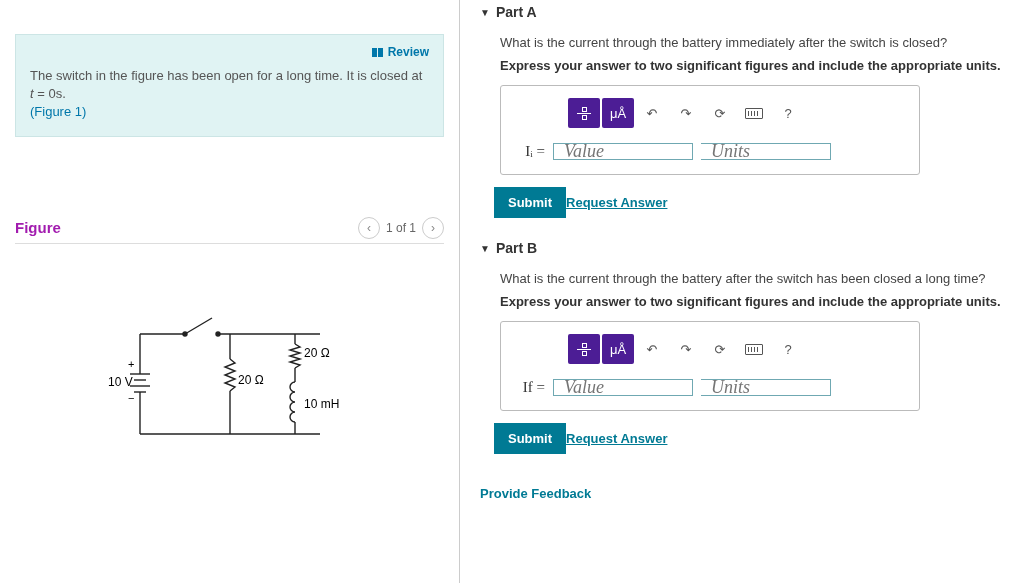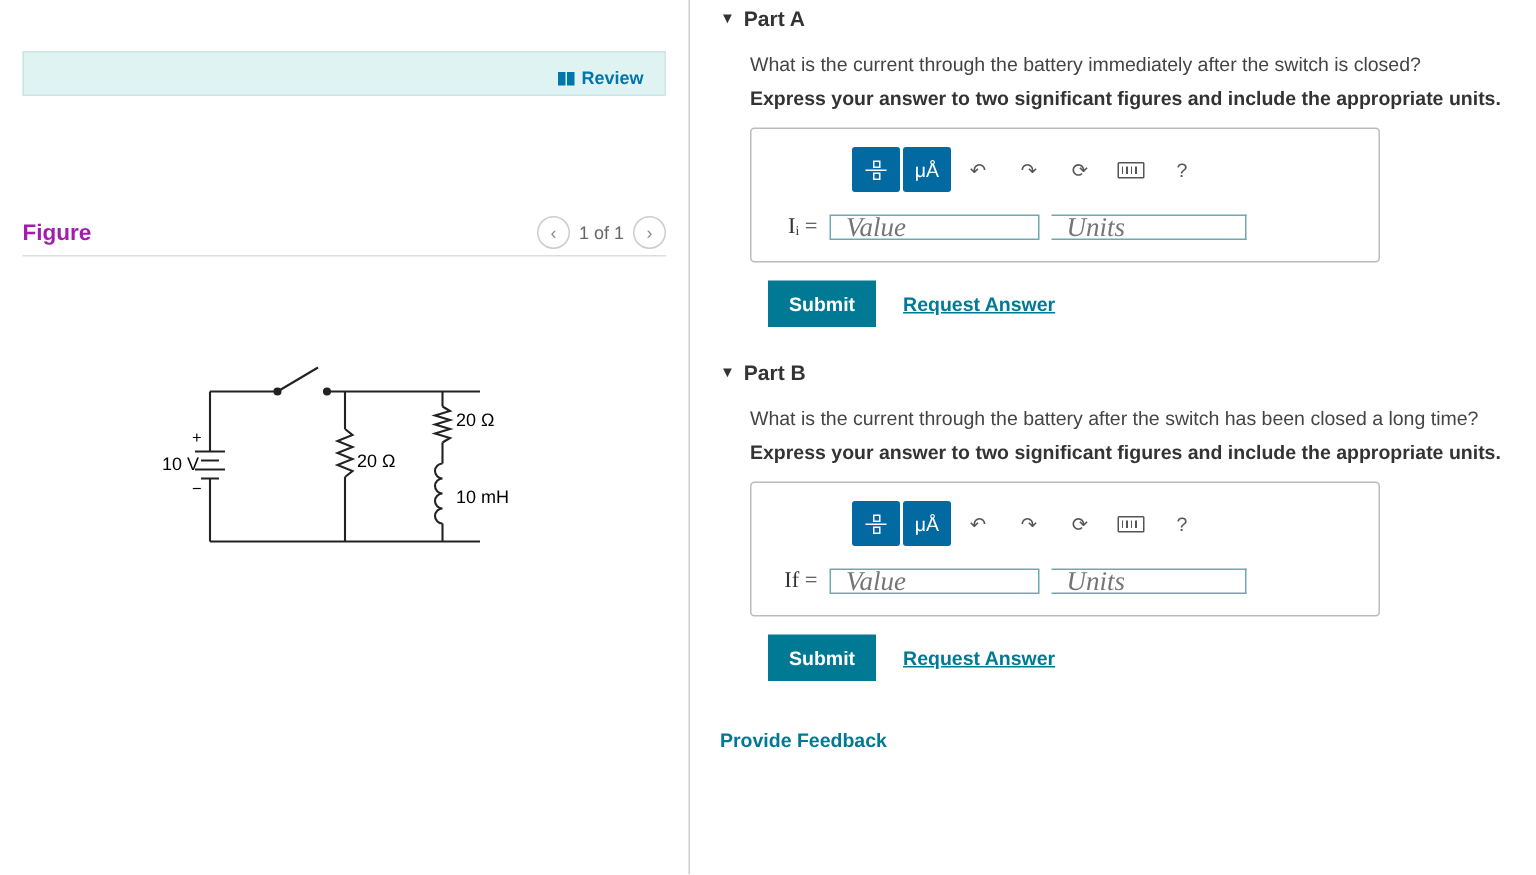--- a/index.html
+++ b/index.html
@@ -17,28 +17,28 @@
     .fig-nav { display: flex; align-items: center; gap: 6px; font-size: 12px; color:#666;}
     .nav-btn { width: 22px; height: 22px; border-radius: 50%; border: 1px solid #ccc; background: #fff; display: flex; align-items: center; justify-content: center; color: #888; font-size: 12px; cursor:pointer;}
     .circuit { display: flex; justify-content: center; padding-top: 60px; }
     .part-section { margin-bottom: 20px; }
     .part-header { display: flex; align-items: center; gap: 6px; font-weight: bold; font-size: 14px; margin: 4px 0 15px; }
     .caret { font-size: 10px; color: #333; }
     .part-q { color: #444; margin-left: 20px; margin-bottom: 8px; font-size: 13px;}
     .part-instr { font-weight: bold; color: #333; margin-left: 20px; margin-bottom: 12px; font-size: 13px;}
     .answer-box { border: 1px solid #bbb; border-radius: 3px; margin-left: 20px; padding: 12px 12px 14px; width: 420px; }
     .toolbar { display: flex; align-items: center; gap: 2px; margin-bottom: 15px; margin-left: 55px;}
-    .tool-btn { width: 32px; height: 30px; background: #0369a1; color: #fff; display:flex; align-items:center; justify-content:center; border-radius:2px; font-size:13px; cursor:pointer;}
+    .tool-btn { width: 32px; height: 30px; background: #4c1d95; color: #fff; display:flex; align-items:center; justify-content:center; border-radius:2px; font-size:13px; cursor:pointer;}
     .tool-btn.light { background: transparent; color: #555; }
     .answer-row { display: flex; align-items: center; gap: 8px; margin-top: 12px; }
     .var-label { font-family: 'Times New Roman', serif; font-style: normal; font-size: 15px; width: 32px; text-align:right;}
     .val-input, .unit-input { height: 17px; border: 1px solid #6fa8b2; font-family: 'Times New Roman', serif; font-style: italic; font-size: 18px; color: #999; padding: 0 10px; }
     .val-input { width: 140px; }
     .unit-input { width: 130px; border-left:none;}
-    .submit-row { display: flex; align-items: center; gap: 18px; margin-left: 32px; margin-top: 12px; margin-bottom:22px;}
+    .submit-row { display: flex; align-items: center; margin-left: 14px; margin-top: 12px; margin-bottom:22px;}
     .submit-btn { background: #007a94; color: #fff; border: none; padding: 8px 14px; font-size: 13px; font-weight: bold; cursor:pointer;}
     .req-link { color: #007a94; font-size: 13px; text-decoration: underline; font-weight:bold; cursor:pointer;}
     .feedback-link { color: #007a94; font-size: 13px; text-decoration: none; margin-left:0; margin-top:10px; display:inline-block;font-weight:bold;}
     .keyboard-icon{display:inline-block;width:18px;height:11px;border:1.5px solid #555;border-radius:1px;position:relative;}
     .keyboard-icon::after{content:"";position:absolute;inset:2px;background:repeating-linear-gradient(90deg,#555 0 1px,transparent 1px 3px);}
     .frac-icon{display:inline-flex;flex-direction:column;align-items:center;gap:1px;}
     .frac-icon span{display:block;width:5px;height:5px;border:1px solid #fff;}
     .frac-icon hr{width:14px;border:none;border-top:1px solid #fff;margin:0;}
   </style>
 </head>
@@ -46,20 +46,24 @@
 
 <div class="left-panel">
   <div class="problem-box">
     <a class="review-link">
       <span class="review-icon">
           <span></span>
           <span></span>
         </span>
       <span>Review</span>
     </a>
+    <div class="problem-text">
+      <span>The switch in the figure has been open for a long time. It is closed at </span><i>t</i><span> = 0s.</span><br>
+      <a class="figure-link">(Figure 1)</a>
+    </div>
   </div>
 
   <div class="fig-header">
     <h3>Figure</h3>
     <div class="fig-nav">
       <div class="nav-btn">‹</div>
       <span>1 of 1</span>
       <div class="nav-btn">›</div>
     </div>
   </div>

